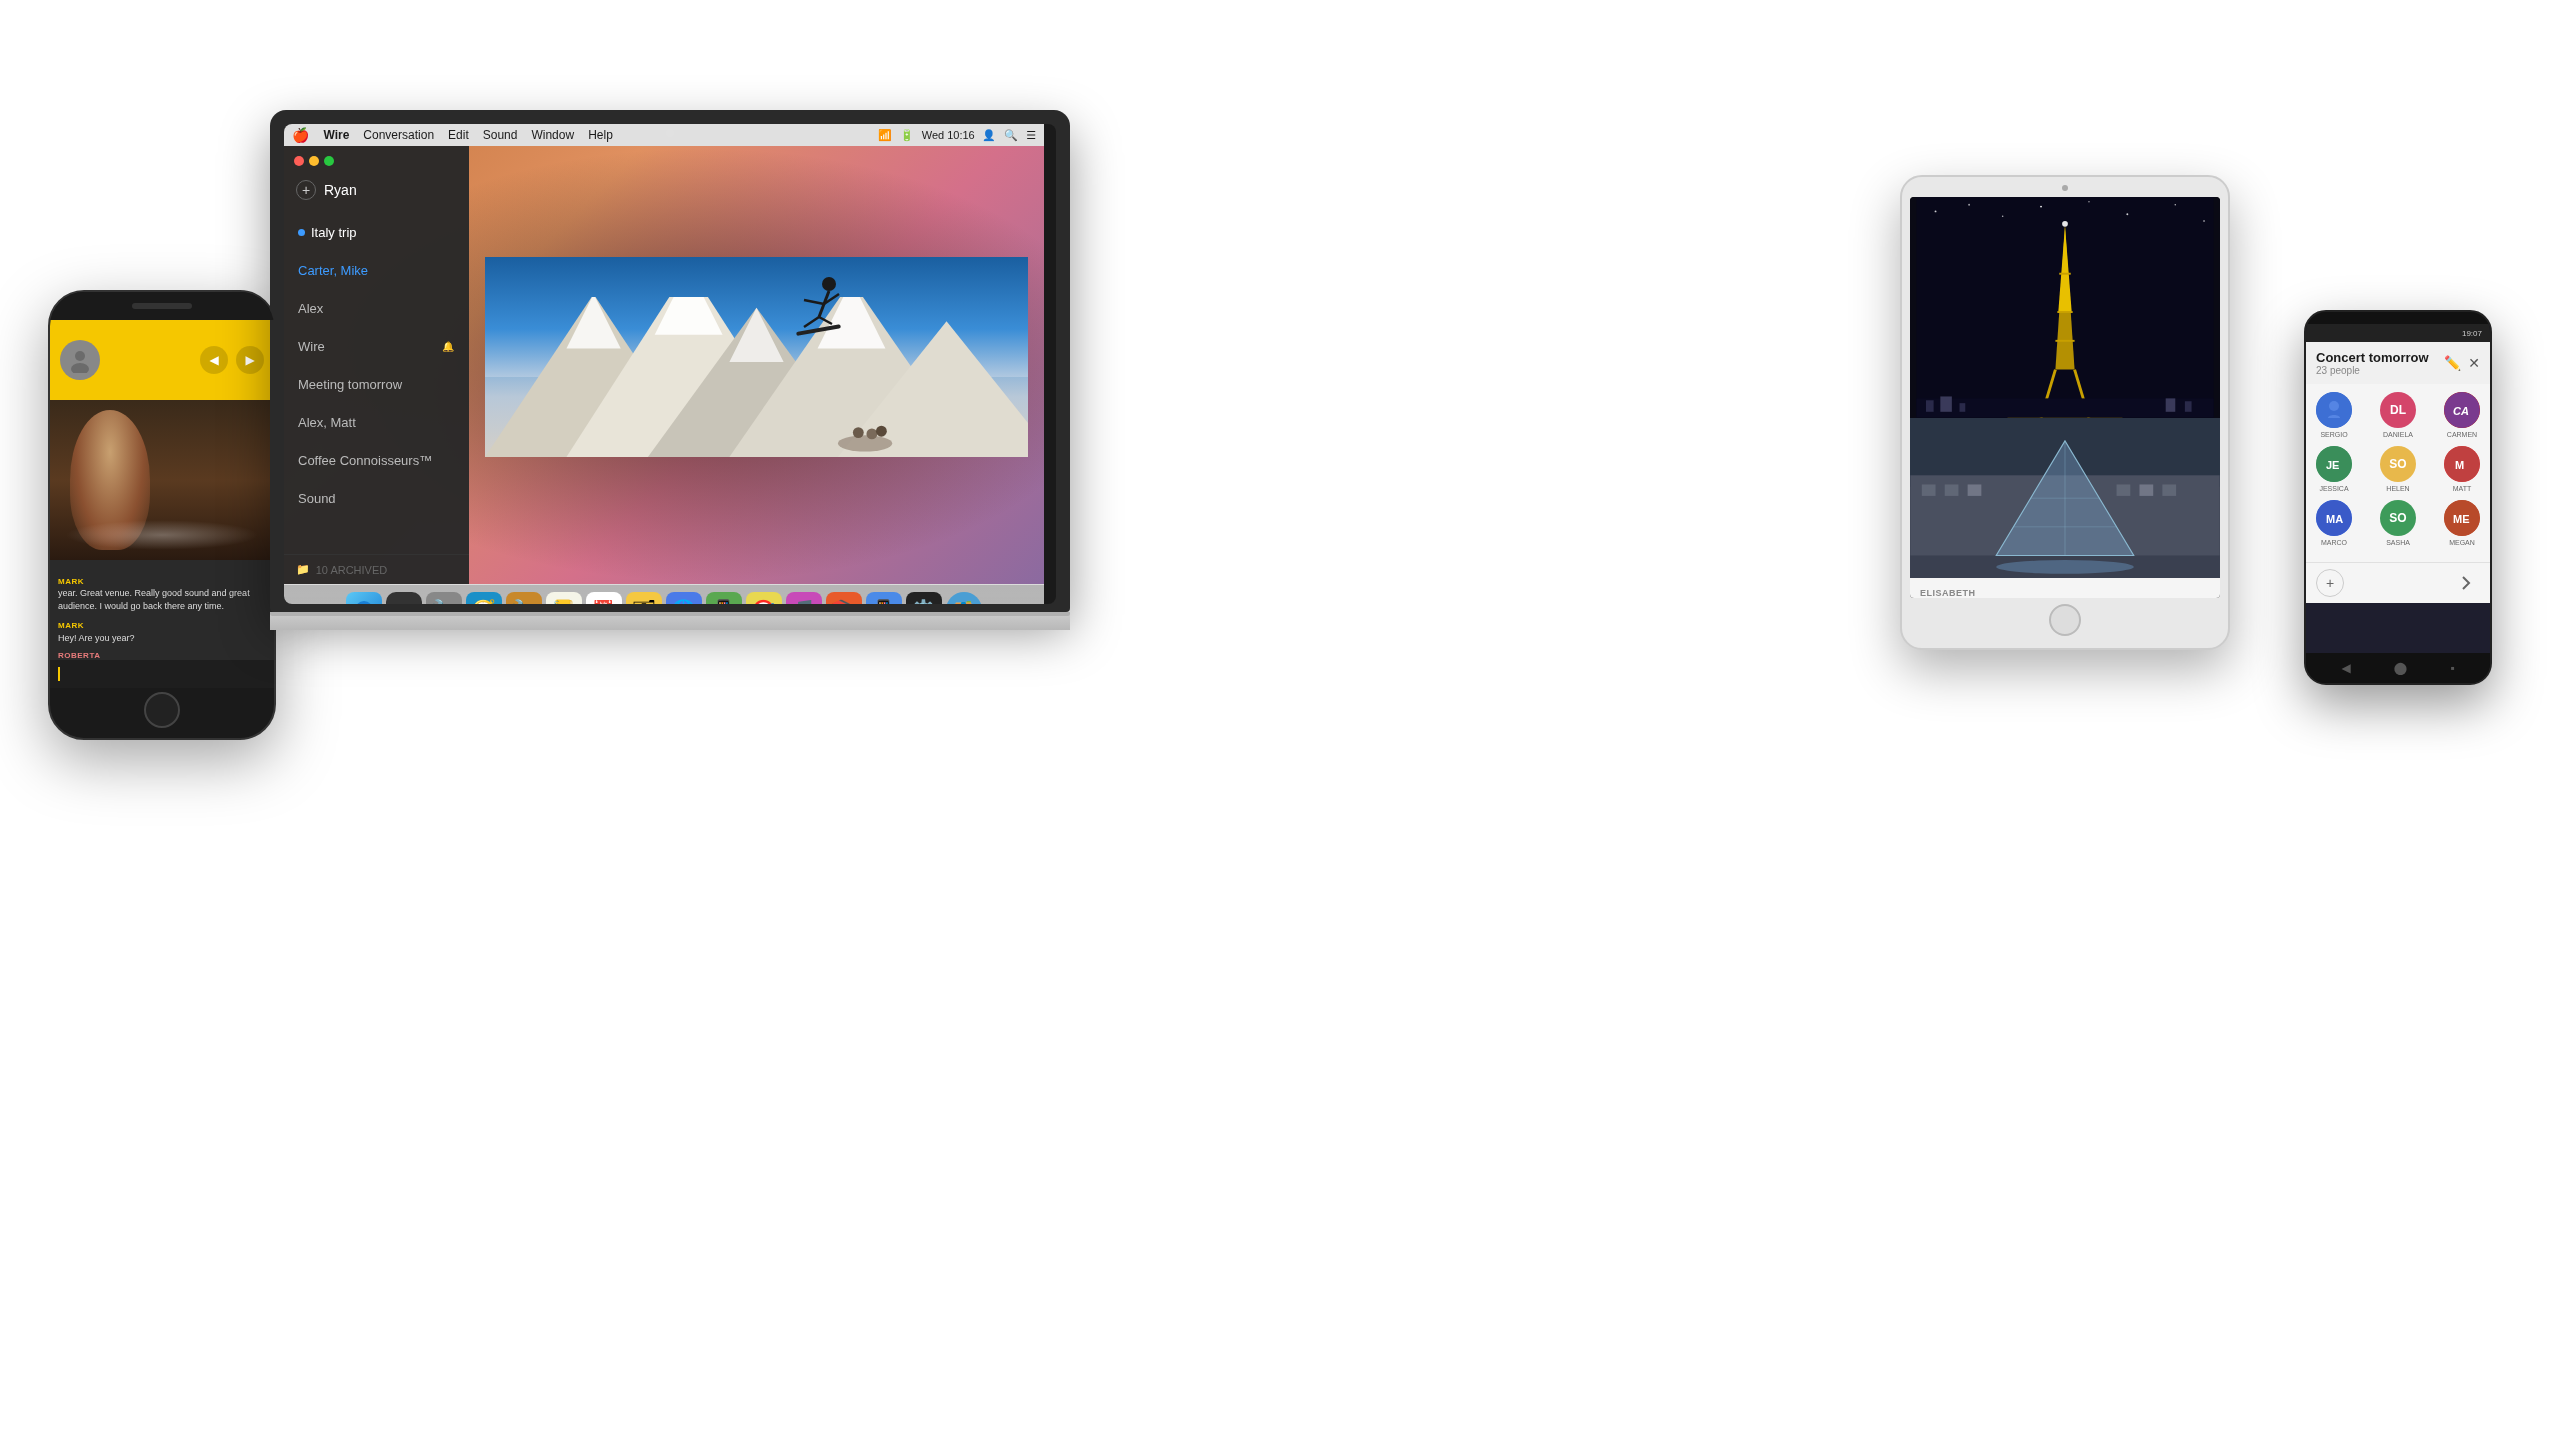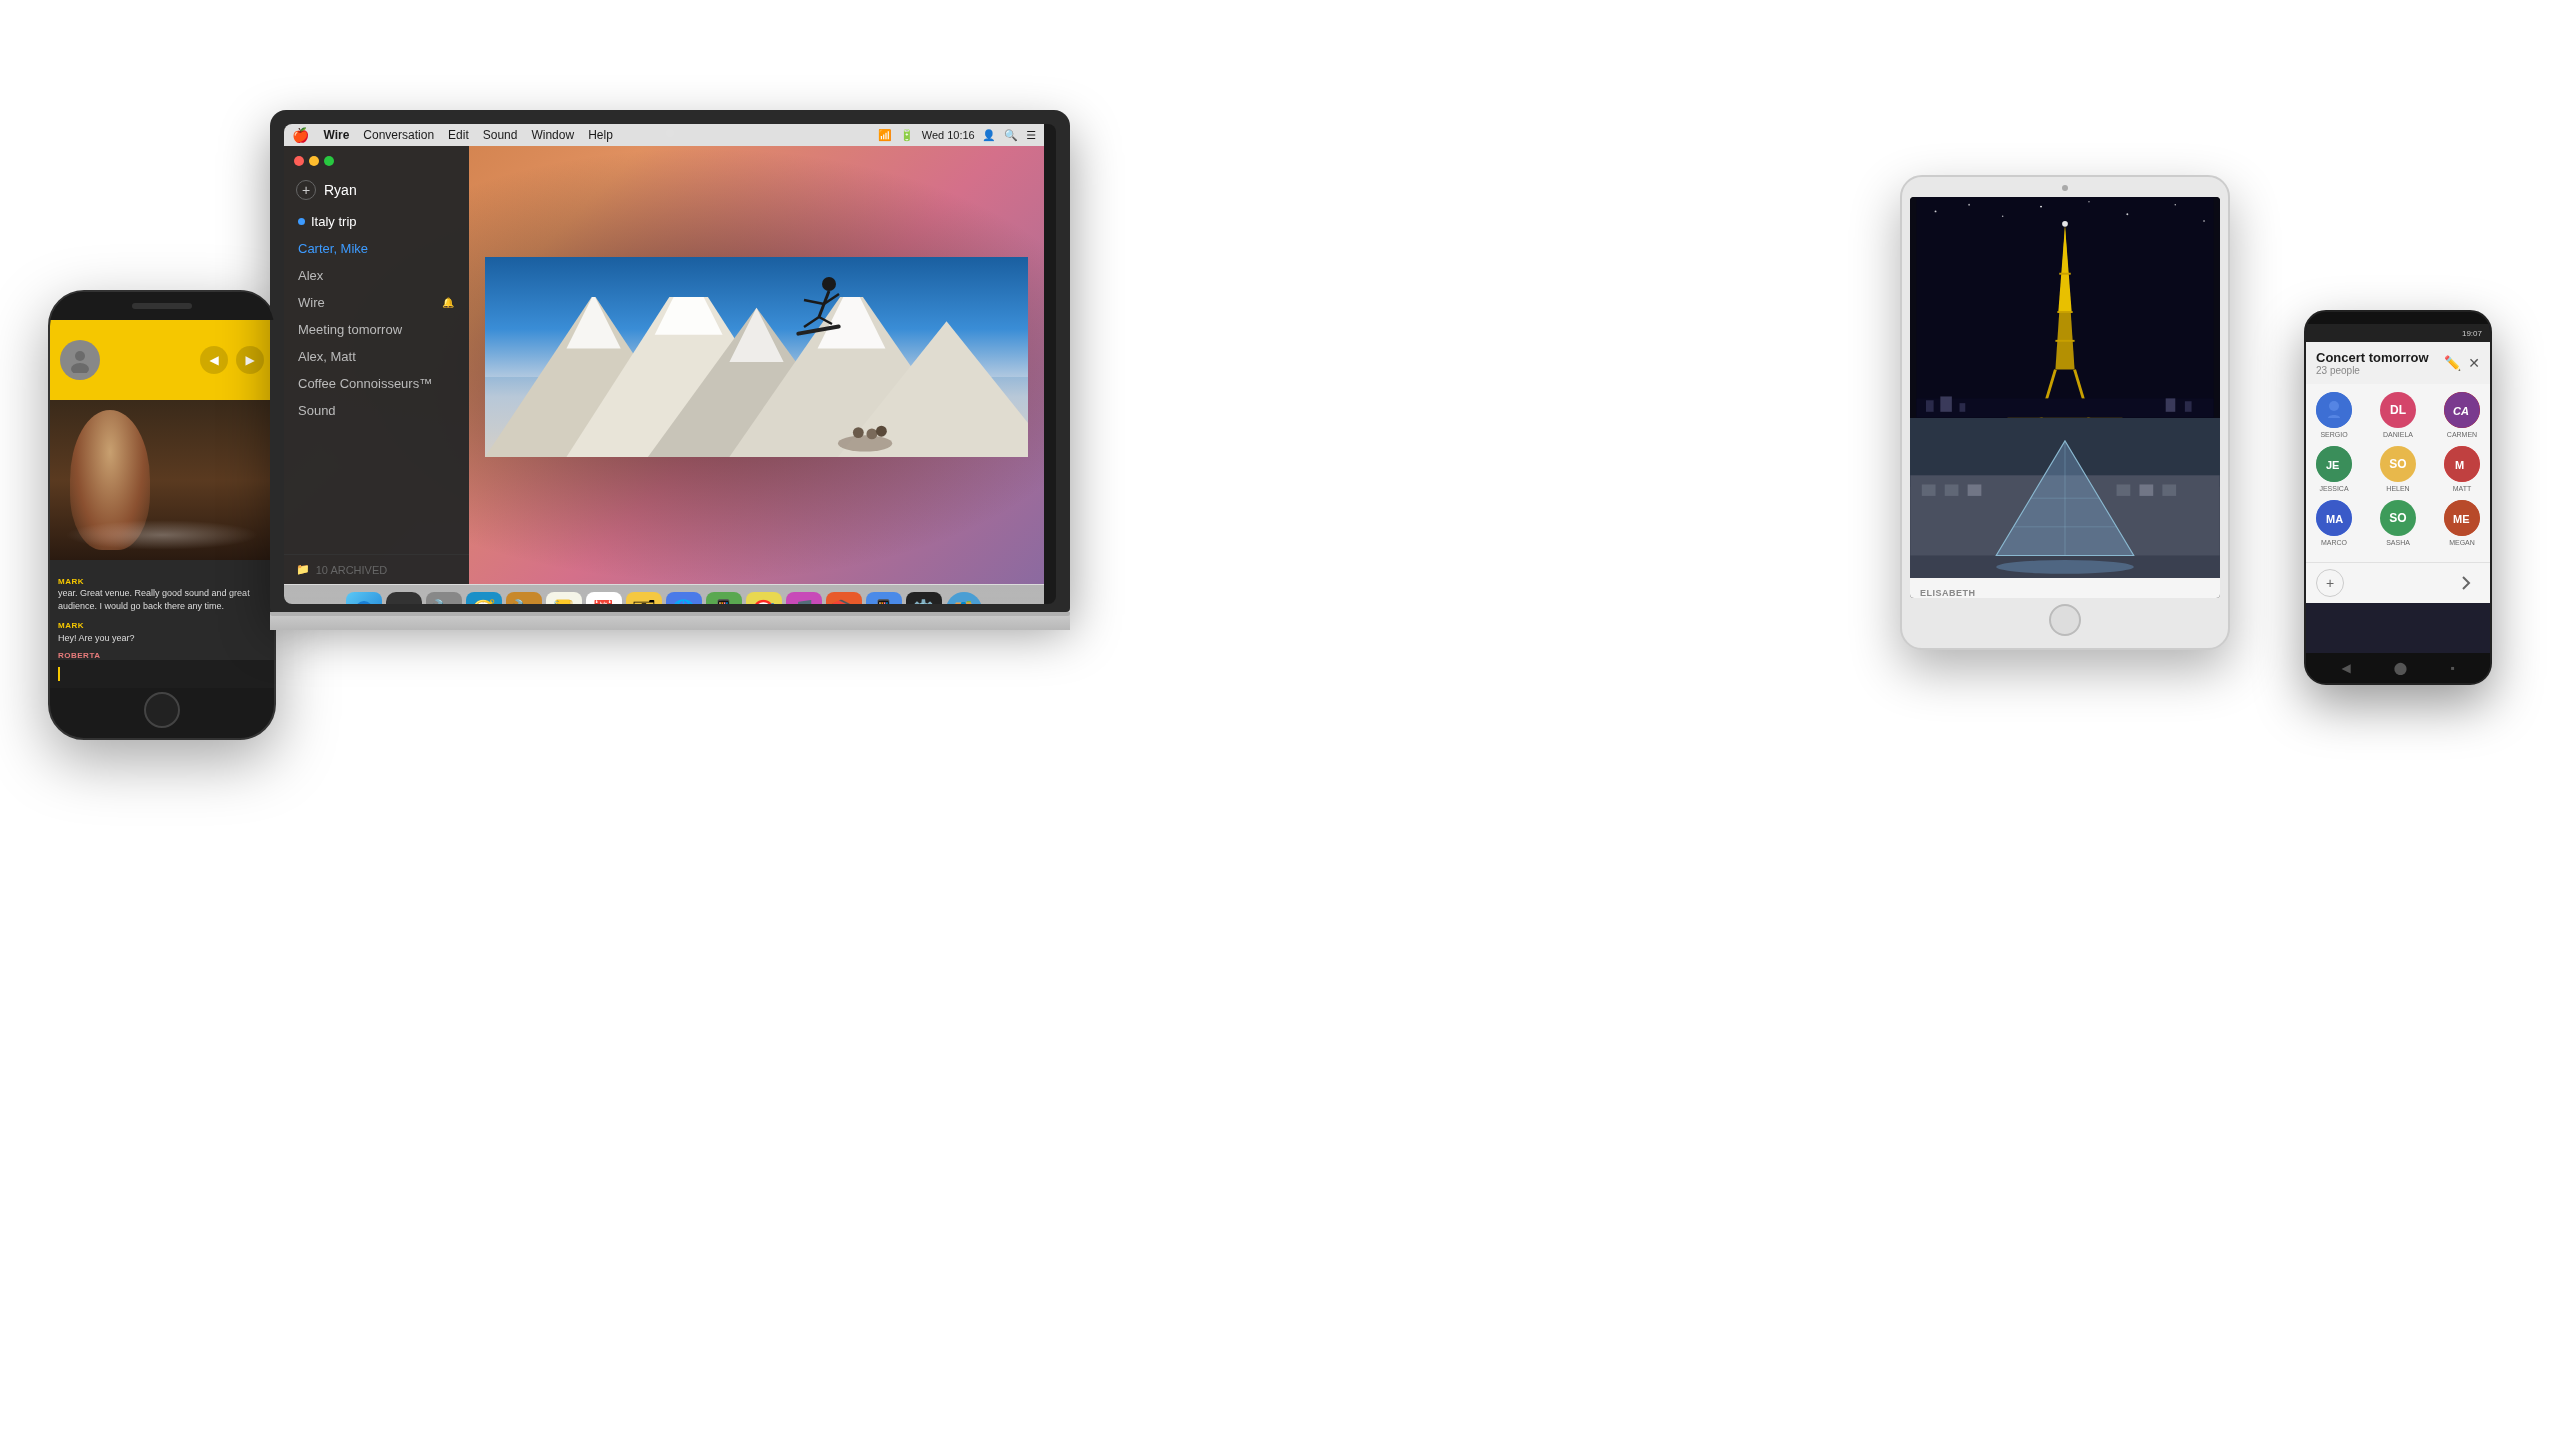--- a/index.html
+++ b/index.html
@@ -297,20 +297,21 @@
     .sidebar-item {
       padding: 6px 10px;
       font-size: 13px;
       color: #bbb;
       cursor: pointer;
       border-radius: 4px;
       display: flex;
       align-items: center;
       gap: 6px;
       position: relative;
+      margin-top: 11px;
     }
     .sidebar-item.active {
       color: #ffffff;
     }
     .sidebar-item.highlighted {
       color: #3D9BFF;
     }
     .sidebar-item .dot {
       width: 7px;
       height: 7px;

